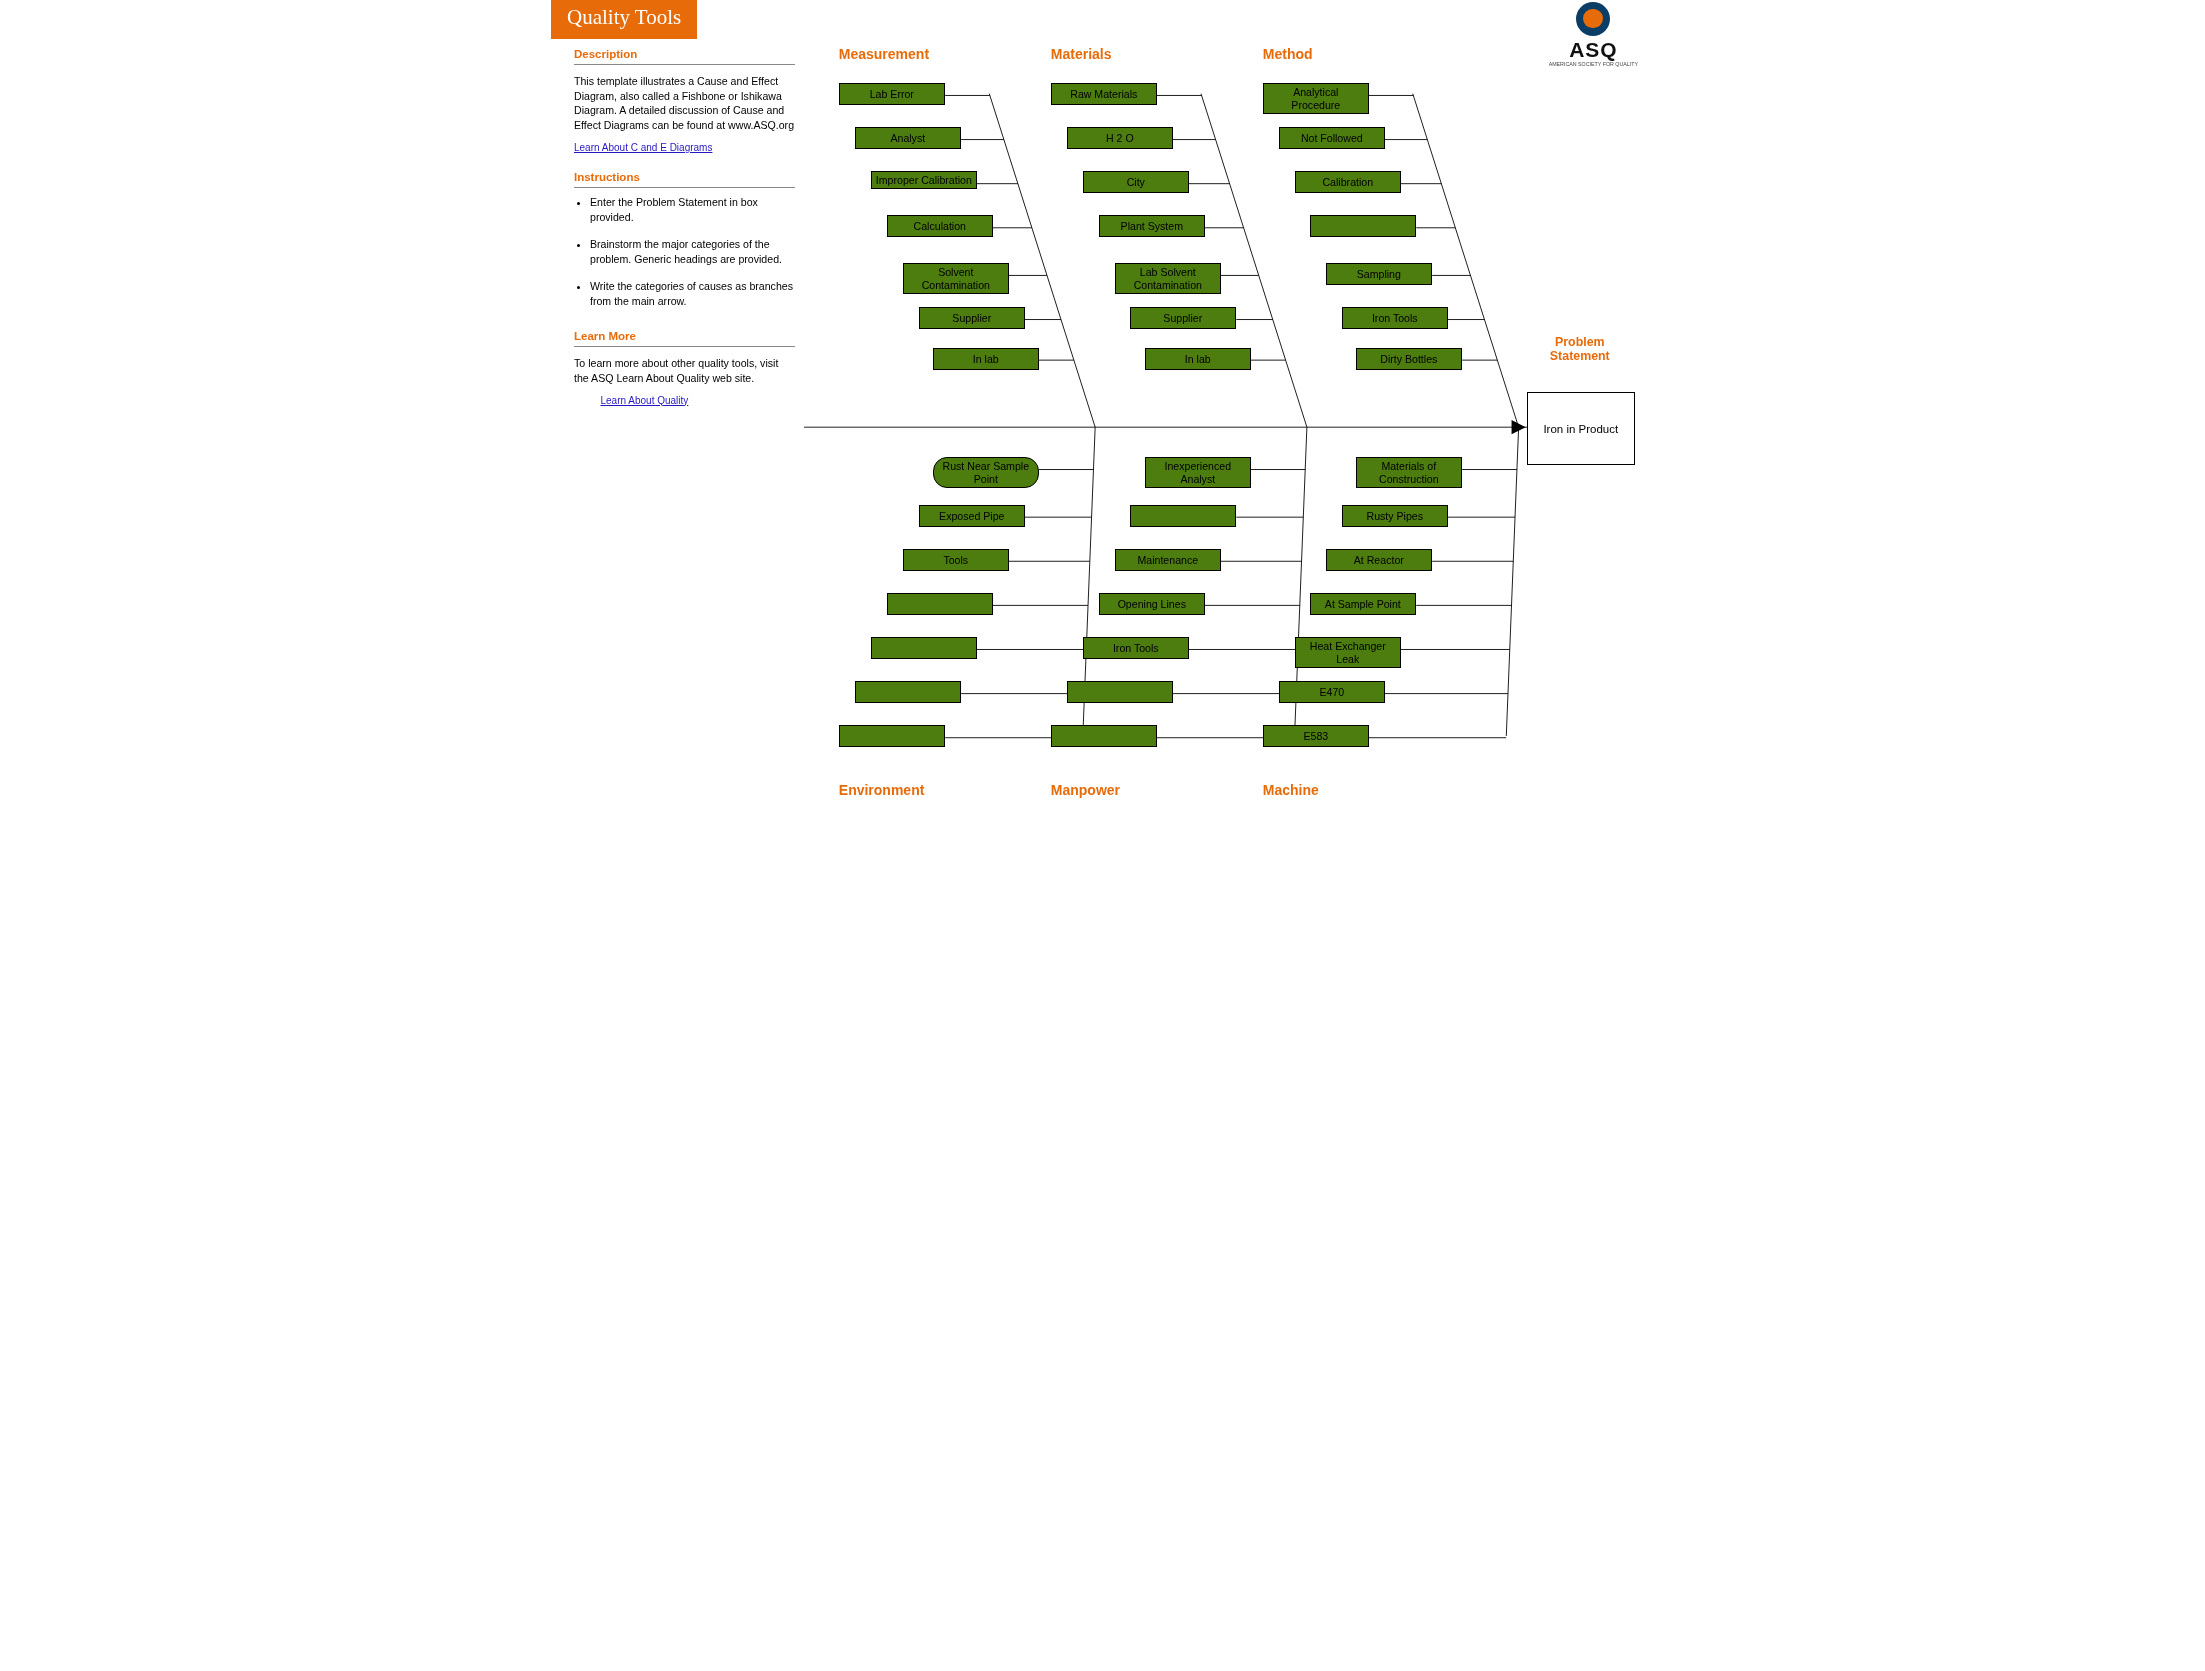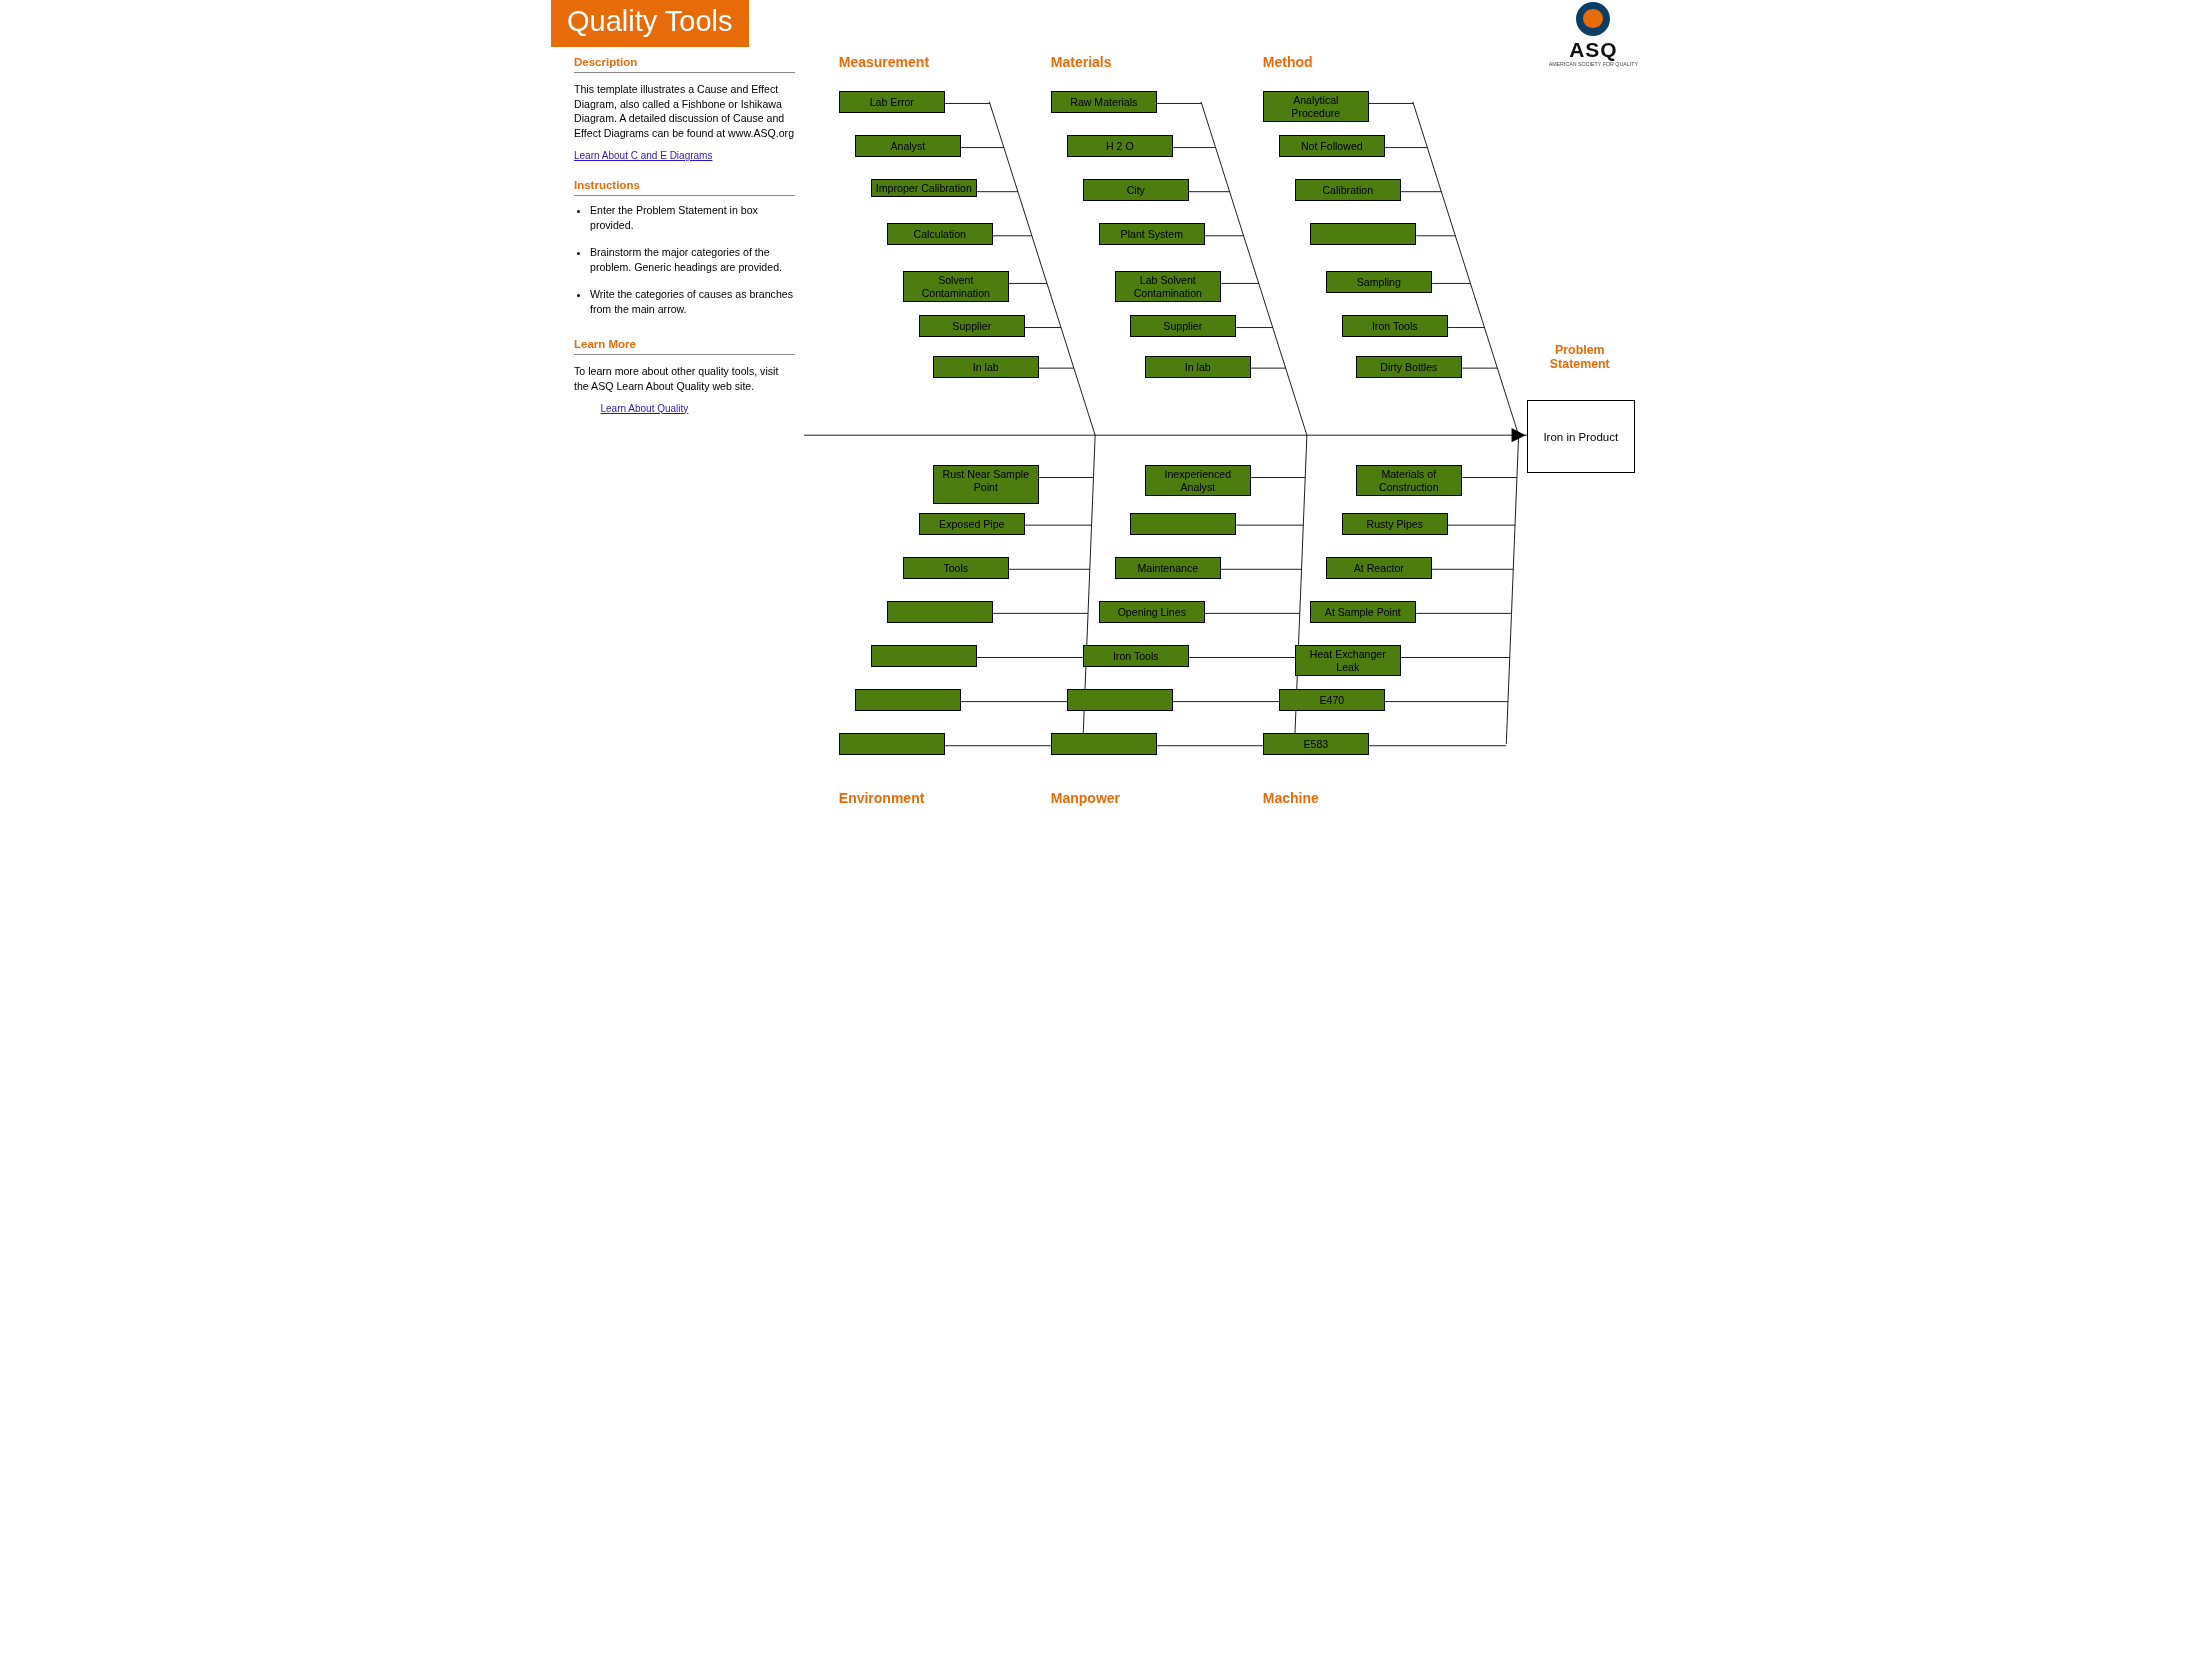--- a/index.html
+++ b/index.html
@@ -11,24 +11,24 @@
   .page{
     width:1103px;
     margin:0 auto;
     background:#fff;
     position:relative;
     padding-bottom:35px;
   }
   .banner{
     background:#e86b0a;
     color:#fff;
-    font-size:29px;
+    font-size:21px;
     padding:5.3px 16px 8.8px 16px;
     display:inline-block;
-    font-family:Liberation Sans, sans-serif;
+    font-family:Liberation Serif, serif;
   }
   .logo{
     position:absolute;
     top:1.8px; right:16px;
     text-align:center;
     font-family:Arial, Helvetica, sans-serif;
   }
   .logo .globe{
     width:34px;height:34px;border-radius:50%;
     background:#0b3e66;
@@ -216,21 +216,21 @@
         <div class="cause" style="left: 341px; top: 309px;">In lab</div>
         <div class="cat-label" style="left: 459px; top: 7px;">Method</div>
         <div class="cause" style="left: 459px; top: 44px; padding-top: 1.8px; padding-bottom: 1.8px;">Analytical Procedure</div>
         <div class="cause" style="left: 475px; top: 88px;">Not Followed</div>
         <div class="cause" style="left: 491px; top: 132px;">Calibration</div>
         <div class="cause" style="left: 506px; top: 176px;">&nbsp;</div>
         <div class="cause" style="left: 522px; top: 224px;">Sampling</div>
         <div class="cause" style="left: 538px; top: 268px;">Iron Tools</div>
         <div class="cause" style="left: 552px; top: 309px;">Dirty Bottles</div>
         <div class="cat-label" style="left: 35px; top: 743px;">Environment</div>
-        <div class="cause" style="left: 129px; top: 418px; padding-top: 1.8px; padding-bottom: 10px;">Rust Near Sample Point</div>
+        <div class="cause" style="left: 129px; top: 418px; padding-top: 1.8px; padding-bottom: 2px; border-radius: 14px;">Rust Near Sample Point</div>
         <div class="cause" style="left: 115px; top: 466px;">Exposed Pipe</div>
         <div class="cause" style="left: 99px; top: 510px;">Tools</div>
         <div class="cause" style="left: 83px; top: 554px;">&nbsp;</div>
         <div class="cause" style="left: 67px; top: 598px;">&nbsp;</div>
         <div class="cause" style="left: 51px; top: 642px;">&nbsp;</div>
         <div class="cause" style="left: 35px; top: 686px;">&nbsp;</div>
         <div class="cat-label" style="left: 247px; top: 743px; text-align: right;">Manpower</div>
         <div class="cause" style="left: 341px; top: 418px; padding-top: 1.8px; padding-bottom: 1.8px;">Inexperienced Analyst</div>
         <div class="cause" style="left: 326px; top: 466px;">&nbsp;</div>
         <div class="cause" style="left: 311px; top: 510px;">Maintenance</div>

